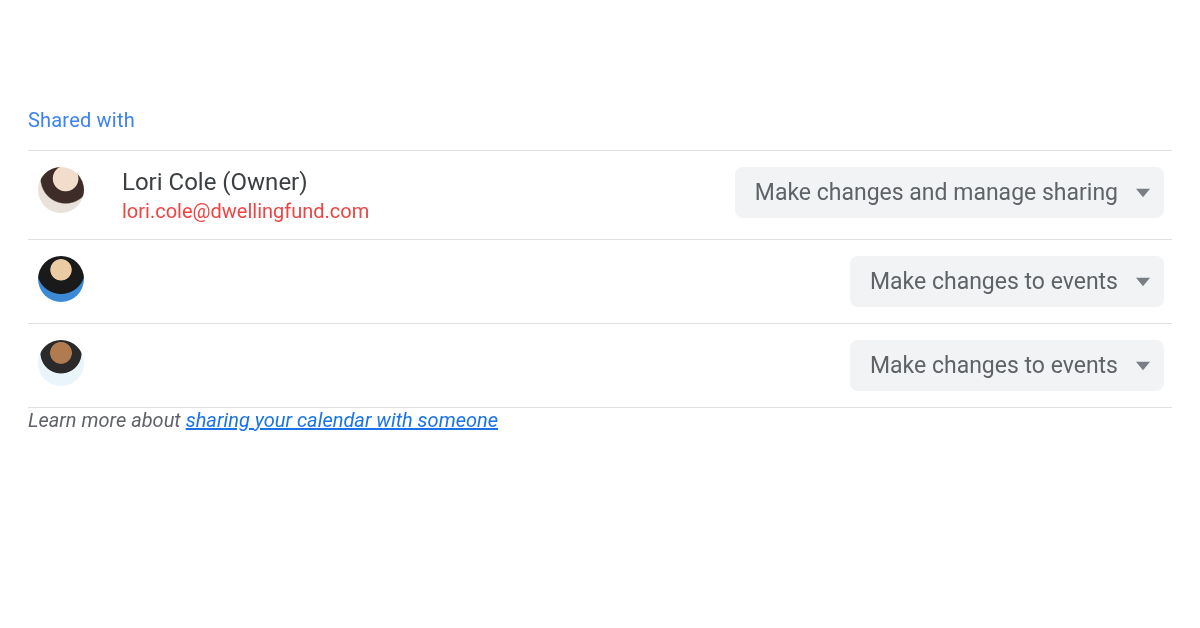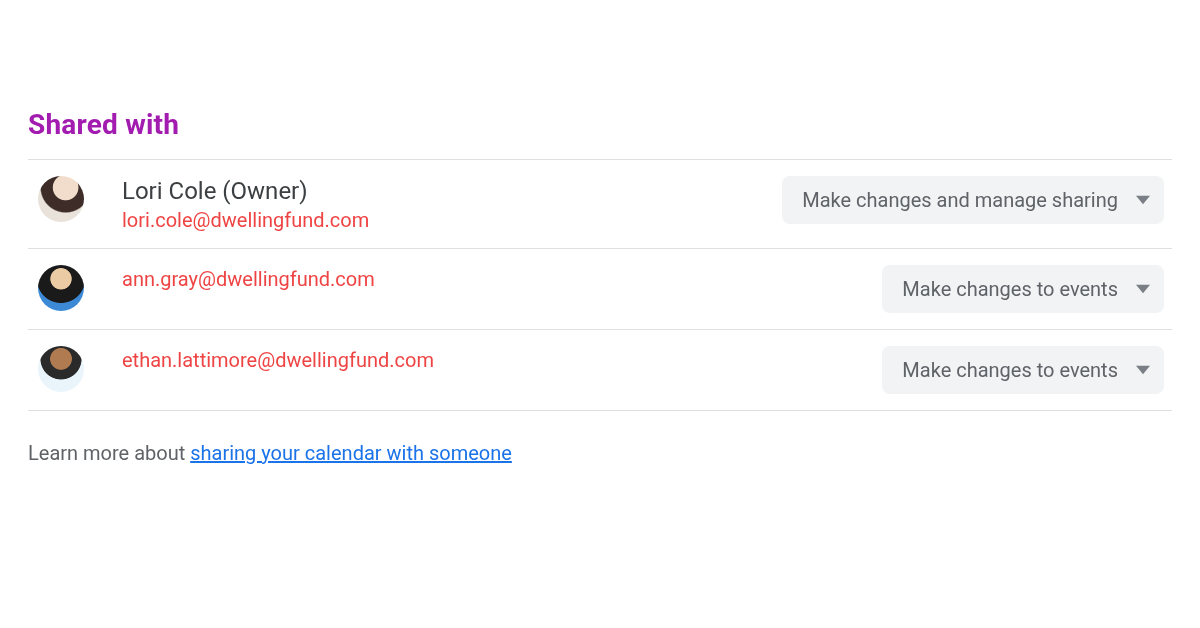--- a/index.html
+++ b/index.html
@@ -9,23 +9,23 @@
     height: 628px;
     background: #ffffff;
     font-family: "Google Sans", "Roboto", "Helvetica Neue", Arial, sans-serif;
     -webkit-font-smoothing: antialiased;
     color: #3c4043;
   }
   .container {
     padding: 108px 28px 0 28px;
   }
   .section-title {
-    font-size: 28px;
-    font-weight: 700;
-    color: #a21caf;
+    font-size: 20px;
+    font-weight: 400;
+    color: #3b82f6;
     letter-spacing: 0.2px;
     margin: 0 0 18px 0;
   }
   .rule {
     border-top: 1px solid #e0e0e0;
   }
   .row {
     display: flex;
     align-items: flex-start;
     padding: 16px 8px 16px 0;
@@ -59,39 +59,39 @@
     color: #ef4444;
     margin-top: 2px;
   }
   .perm {
     flex: 0 0 auto;
     display: flex;
     align-items: center;
     background: #f1f3f4;
     border-radius: 8px;
     padding: 12px 14px 12px 20px;
-    font-size: 20px;
+    font-size: 23px;
     color: #5f6368;
     cursor: pointer;
     user-select: none;
   }
   .perm .caret {
     margin-left: 18px;
     display: inline-flex;
   }
   .perm .caret svg {
     width: 14px;
     height: 10px;
     fill: #7a7f85;
   }
   .learn {
-    margin-top: 30px;
     font-size: 20px;
     color: #5f6368;
     padding-left: 0;
+    font-style: italic;
   }
   .learn a {
     color: #1a73e8;
     text-decoration: underline;
   }
 </style>
 </head>
 <body>
 
 <div class="container">
@@ -112,36 +112,34 @@
         <svg viewBox="0 0 10 6">
             <path d="M0 0 L10 0 L5 6 Z"></path>
           </svg>
       </span>
     </div>
   </div>
 
   <div class="row">
     <div class="avatar a2"></div>
     <div class="who">
-      <div class="email">ann.gray@dwellingfund.com</div>
     </div>
     <div class="perm">
       <span>Make changes to events</span>
       <span class="caret">
         <svg viewBox="0 0 10 6">
             <path d="M0 0 L10 0 L5 6 Z"></path>
           </svg>
       </span>
     </div>
   </div>
 
   <div class="row">
     <div class="avatar a3"></div>
     <div class="who">
-      <div class="email">ethan.lattimore@dwellingfund.com</div>
     </div>
     <div class="perm">
       <span>Make changes to events</span>
       <span class="caret">
         <svg viewBox="0 0 10 6">
             <path d="M0 0 L10 0 L5 6 Z"></path>
           </svg>
       </span>
     </div>
   </div>

